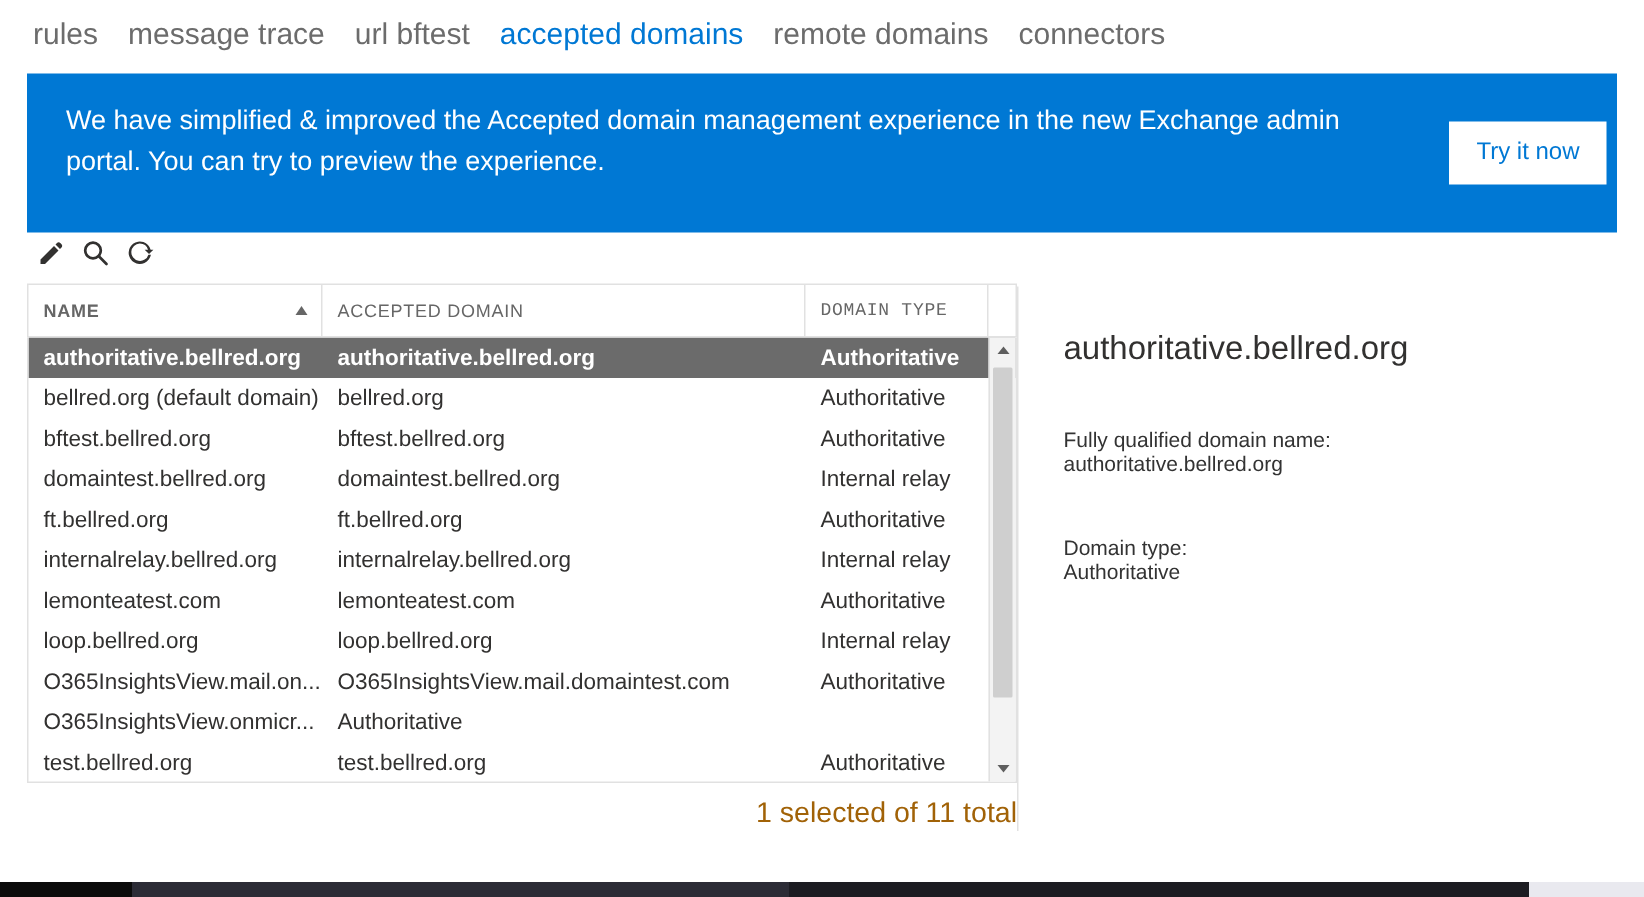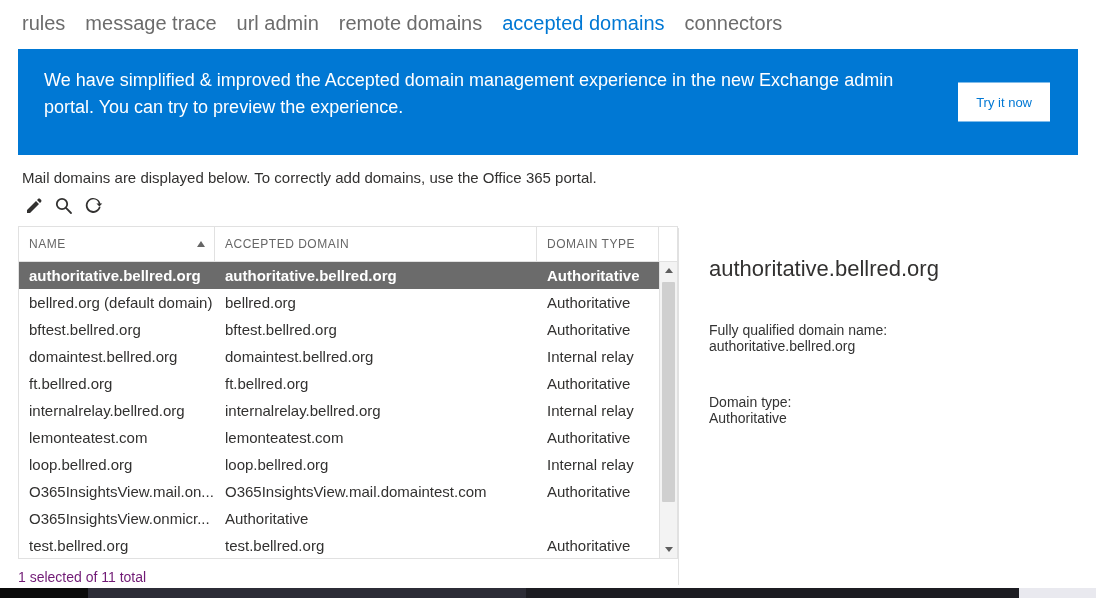--- a/index.html
+++ b/index.html
@@ -6,87 +6,86 @@
   html, body { margin: 0; padding: 0; font-family: "Segoe UI", Arial, sans-serif; font-size: 15px; color: #323130; background: #fff; }
   .page { width: 1096px; height: 598px; position: relative; overflow: hidden; }
 
   
   .tabs { display: flex; gap: 20px; padding: 12px 22px 14px 22px; font-size: 20px; color: #6c6c6c; border-radius: 20px; }
   .tabs .tab { cursor: pointer; }
   .tabs .tab.active { color: #0078d4; }
 
   
   .banner { background: #0078d4; color: #fff; margin: 0 18px; padding: 18px 150px 34px 26px; font-size: 18px; line-height: 1.5; position: relative; }
-  .banner-btn { position: absolute; right: 28px; top: 50%; transform: translateY(-50%); background: #fff; color: #0078d4; font-size: 13px; padding: 12px 18px; border: none; cursor: pointer; }
+  .banner-btn { position: absolute; right: 7px; top: 50%; transform: translateY(-50%); background: #fff; color: #0078d4; font-size: 16px; padding: 12px 18px; border: none; cursor: pointer; }
 
   
   .desc { padding: 14px 0 6px 22px; font-size: 15px; color: #323130; }
   .toolbar { display: flex; gap: 10px; padding: 4px 0 10px 24px; color: #323130; }
   .toolbar .icon { width: 20px; height: 20px; cursor: pointer; }
 
   
   .main { display: flex; padding-left: 18px; }
   .table-wrap { width: 660px; }
   .details { flex: 1; padding: 20px 20px 0 30px; border-left: 1px solid #e1e1e1; margin-top: 2px; }
 
   
   .thead-row { display: flex; border: 1px solid #e1e1e1; background: #fff; font-size: 12px; letter-spacing: .5px; color: #666; height: 36px; align-items: center; }
-  .th-name { width: 196px; padding-left: 10px; display: flex; align-items: center; gap: 6px; border-right: 1px solid #e1e1e1; height: 100%; cursor: pointer; }
+  .th-name { width: 196px; padding-left: 10px; display: flex; align-items: center; gap: 6px; border-right: 1px solid #e1e1e1; height: 100%; cursor: pointer; font-weight: bold; }
   .th-acc { width: 322px; padding-left: 10px; border-right: 1px solid #e1e1e1; height: 100%; display: flex; align-items: center; cursor: pointer; }
-  .th-type { width: 122px; padding-left: 10px; height: 100%; display: flex; align-items: center; border-right: 1px solid #e1e1e1; cursor: pointer; }
+  .th-type { width: 122px; padding-left: 10px; height: 100%; display: flex; align-items: center; border-right: 1px solid #e1e1e1; cursor: pointer; font-family: Liberation Mono, monospace; }
   .sort-arrow { margin-left: auto; margin-right: 8px; display: inline-block; }
 
   
   .tbody-wrap { position: relative; border-left: 1px solid #e1e1e1; border-right: 1px solid #e1e1e1; border-bottom: 1px solid #e1e1e1; }
   .tbody { height: 296px; overflow: hidden; font-size: 15px; }
   .trow { display: flex; height: 27px; align-items: center; }
   .trow.selected { background: #6b6b6b; color: #fff; font-weight: 600; }
   .td-name { width: 196px; padding-left: 10px; white-space: nowrap; overflow: hidden; text-overflow: ellipsis; }
   .td-acc { width: 322px; padding-left: 10px; white-space: nowrap; overflow: hidden; text-overflow: ellipsis; }
   .td-type { width: 122px; padding-left: 10px; white-space: nowrap; }
 
   
   .scrollbar { position: absolute; right: 0; top: 0; bottom: 0; width: 18px; background: #f3f3f3; border-left: 1px solid #e1e1e1; }
   .sb-btn { height: 18px; display: flex; align-items: center; justify-content: center; color: #5e5e5e; font-size: 10px; cursor: pointer; }
   .sb-track { position: absolute; top: 18px; bottom: 18px; left: 0; right: 0; }
   .sb-thumb { position: absolute; left: 2px; right: 2px; top: 2px; height: 220px; background: #cfcfcf; border-radius: 1px; cursor: pointer; }
   .sb-down { position: absolute; bottom: 0; left: 0; right: 0; }
 
   
-  .status { text-align: left; font-size: 14px; color: #701a75; padding-top: 10px; }
+  .status { text-align: right; font-size: 19px; color: #a16207; padding-top: 10px; }
 
   
   .details h1 { font-weight: 300; font-size: 22px; margin: 8px 0 18px 0; color: #323130; }
   .details .label { font-size: 14px; color: #333; margin-top: 40px; }
   .details .value { font-size: 14px; color: #333; margin-bottom: 16px; }
 
   
   .taskbar { position: absolute; left: 0; right: 0; bottom: 0; height: 10px; background: linear-gradient(to right, #0b0b0b 0 8%, #2c2c36 8% 48%, #1c1c22 48% 93%, #e9e9ef 93% 100%); }
 
   svg { display: block; }
 </style>
 </head>
 <body>
 <div class="page">
 
   <div class="tabs">
     <div class="tab">rules</div>
     <div class="tab">message trace</div>
-    <div class="tab">url admin</div>
+    <div class="tab">url bftest</div>
+    <div class="tab active">accepted domains</div>
     <div class="tab">remote domains</div>
-    <div class="tab active">accepted domains</div>
     <div class="tab">connectors</div>
   </div>
 
   <div class="banner">
     <span>We have simplified &amp; improved the Accepted domain management experience in the new Exchange admin portal. You can try to preview the experience.</span>
     <button class="banner-btn">Try it now</button>
   </div>
 
-  <div class="desc">Mail domains are displayed below. To correctly add domains, use the Office 365 portal.</div>
 
   <div class="toolbar">
     <span class="icon">
       <svg viewBox="0 0 20 20" width="20" height="20">
           <path d="M3 14l9-9 3 3-9 9H3v-3zM13 4l1-1c.6-.6 1.6-.6 2.2 0l.8.8c.6.6.6 1.6 0 2.2l-1 1-3-3z" fill="#323130"></path>
         </svg>
     </span>
     <span class="icon">
       <svg viewBox="0 0 20 20" width="20" height="20">
           <circle cx="8" cy="8" r="5.2" stroke="#323130" stroke-width="1.8" fill="none"></circle>

